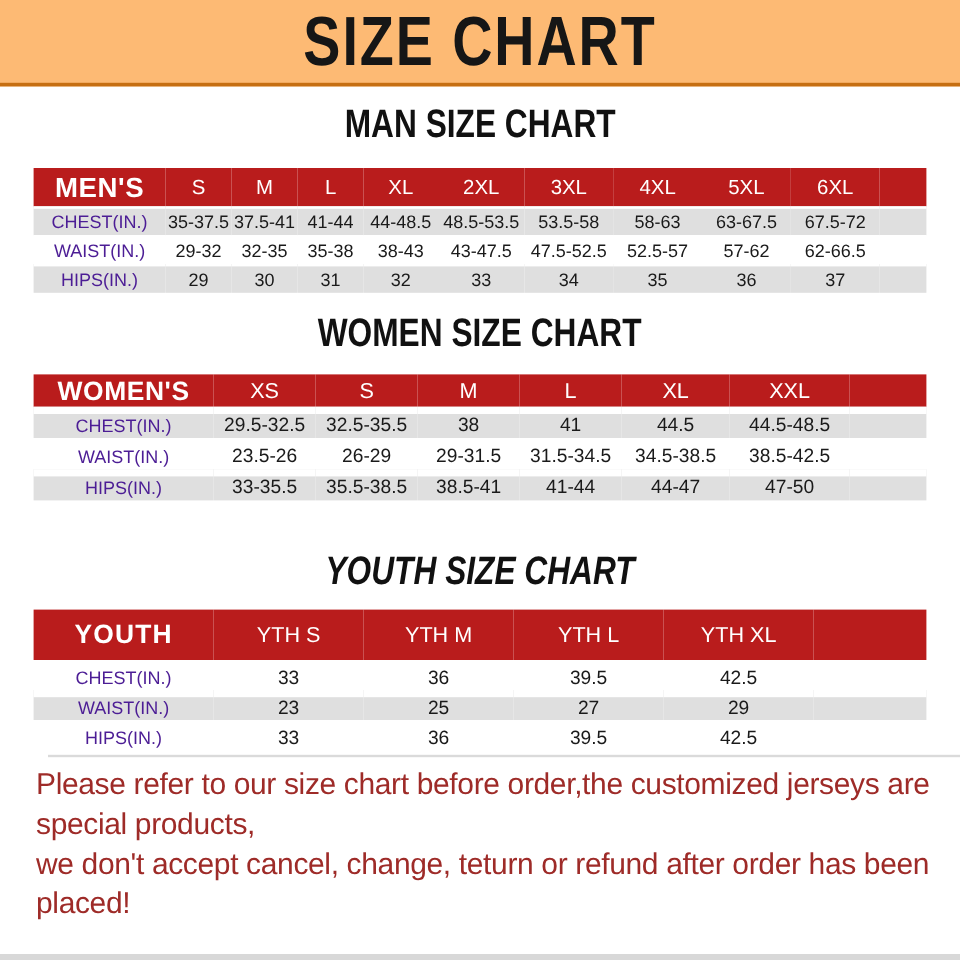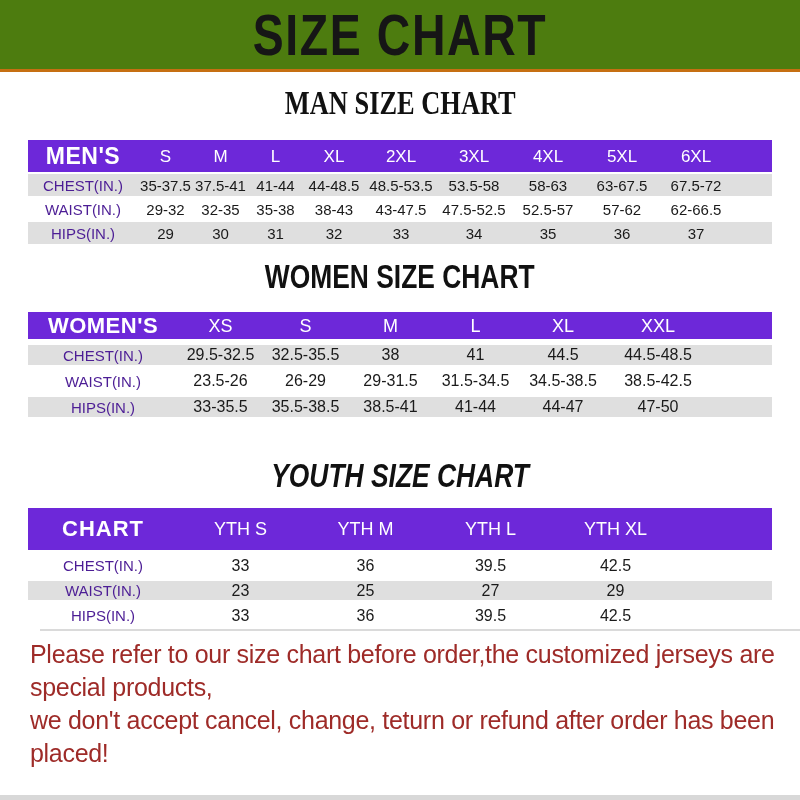--- a/index.html
+++ b/index.html
@@ -8,21 +8,21 @@
     width: 800px; height: 800px;
     background: #FFFFFF;
     font-family: "Liberation Sans", sans-serif;
     overflow: hidden;
     position: relative;
   }
 
   
   .banner {
     height: 72px;
-    background: #4d7c0f;
+    background: #fdba74;
     border-bottom: 3px solid #C66F12;
     display: flex; align-items: center; justify-content: center;
   }
   .banner-title {
     display: inline-block;
     font-size: 58px; font-weight: 800;
     color: #161616;
     letter-spacing: 2px;
     transform: scaleX(0.80);
     white-space: nowrap;
@@ -30,35 +30,35 @@
   }
 
   
   .section-heading { text-align: center; line-height: 34px; height: 34px; }
   .section-heading span {
     display: inline-block;
     font-size: 33px; font-weight: 800; color: #111;
     transform: scaleX(0.80);
     white-space: nowrap;
   }
-  .h-man   { margin: 14px 0 20px 0; font-family: Liberation Serif, serif; }
+  .h-man   { margin: 14px 0 20px 0; }
   .h-women { margin: 16px 0 18px 0; }
   .h-youth { margin: 42px 0 15px 0; font-style: italic; }
 
   
   table.size-table {
     width: 744px; margin-left: 28px;
     border-collapse: separate; border-spacing: 0;
     table-layout: fixed;
   }
   table.size-table th, table.size-table td {
     padding: 0; line-height: 1; vertical-align: middle;
     text-align: center; overflow: hidden; white-space: nowrap;
   }
-  thead th { background: #6d28d9; color: #FFFFFF; font-weight: 400; }
+  thead th { background: #b91c1c; color: #FFFFFF; font-weight: 400; }
   th.corner {
     text-align: left; padding-left: 14px;
     font-weight: 800; letter-spacing: 0.5px;
   }
   tr.row-gray td  { background: #DFDFDF; }
   tr.row-white td { background: #FFFFFF; }
   td.row-label { color: #4c1d95; }
   td.val       { color: #1A1A1A; }
 
   
@@ -250,21 +250,21 @@
   <colgroup>
     <col style="width:150px">
       <col style="width:125px">
       <col style="width:125px">
     <col style="width:125px">
       <col style="width:125px">
       <col style="width:94px">
   </colgroup>
   <thead>
     <tr>
-      <th class="corner">CHART</th>
+      <th class="corner">YOUTH</th>
       <th>YTH S</th>
       <th>YTH M</th>
       <th>YTH L</th>
       <th>YTH XL</th>
       <th></th>
     </tr>
   </thead>
   <tbody>
     <tr class="row-white">
       <td class="row-label">CHEST(IN.)</td>

